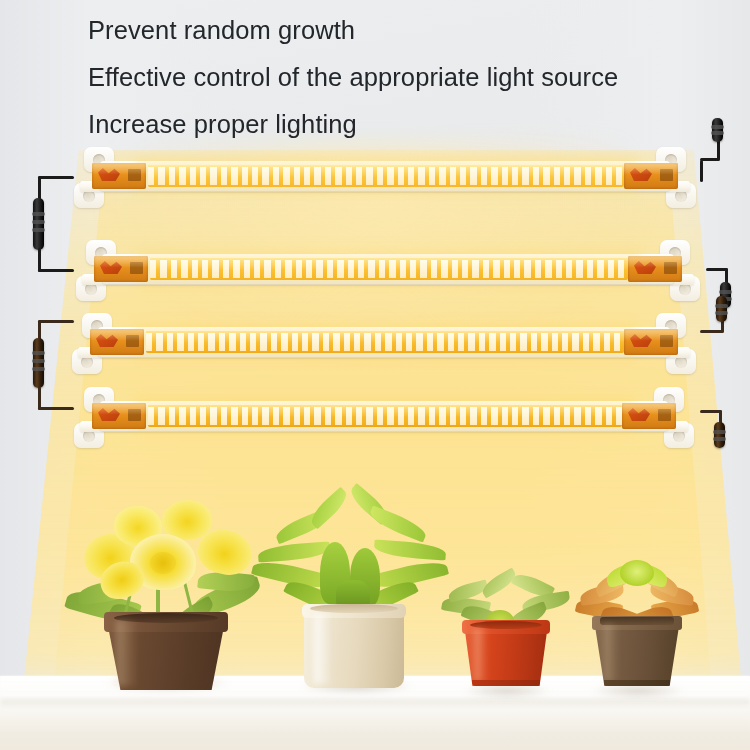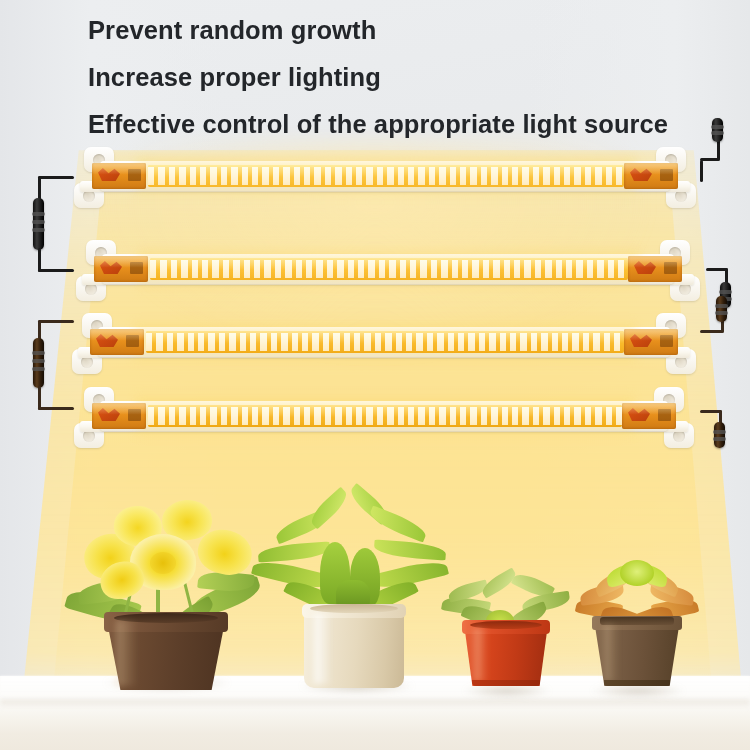--- a/index.html
+++ b/index.html
@@ -66,21 +66,21 @@
   }
 
   
   .headline{position:absolute;left:88px;top:10px;width:640px;}
   .headline p{
     margin:0 0 6px 0;
     font-size:25.5px;
     line-height:41px;
     color:#23262a;
     letter-spacing:0.1px;
-    font-weight:700;
+    font-weight:400;
     white-space:nowrap;
   }
 
   
   .bar{position:absolute;height:46px;}
   .bar-body{
     position:absolute;left:40px;top:9px;right:40px;height:30px;
     background:linear-gradient(180deg,#ffffff 0%,#fdfcf8 32%,#f6f2e6 72%,#eee8d8 100%);
     border-radius:4px;
     box-shadow:0 1px 2px rgba(150,140,115,0.28);
@@ -193,22 +193,22 @@
   <div class="cone"></div>
   <div class="cone-core"></div>
   <div class="glow-top"></div>
 
   <div class="table-top"></div>
   <div class="table-sheen"></div>
   <div class="table-edge"></div>
 
   <div class="headline">
     <p>Prevent random growth</p>
+    <p>Effective control of the appropriate light source</p>
     <p>Increase proper lighting</p>
-    <p>Effective control of the appropriate light source</p>
   </div>
 
   <div class="wire" style="left:700px;top:160px;width:3px;height:22px;"></div>
   <div class="wire" style="left:700px;top:158px;width:20px;height:3px;"></div>
   <div class="wire" style="left:717px;top:136px;width:3px;height:24px;"></div>
   <div class="plug" style="left:712px;top:118px;height:24px;">
     <div class="band" style="top:7px;"></div>
       <div class="band" style="top:13px;"></div>
   </div>
 

